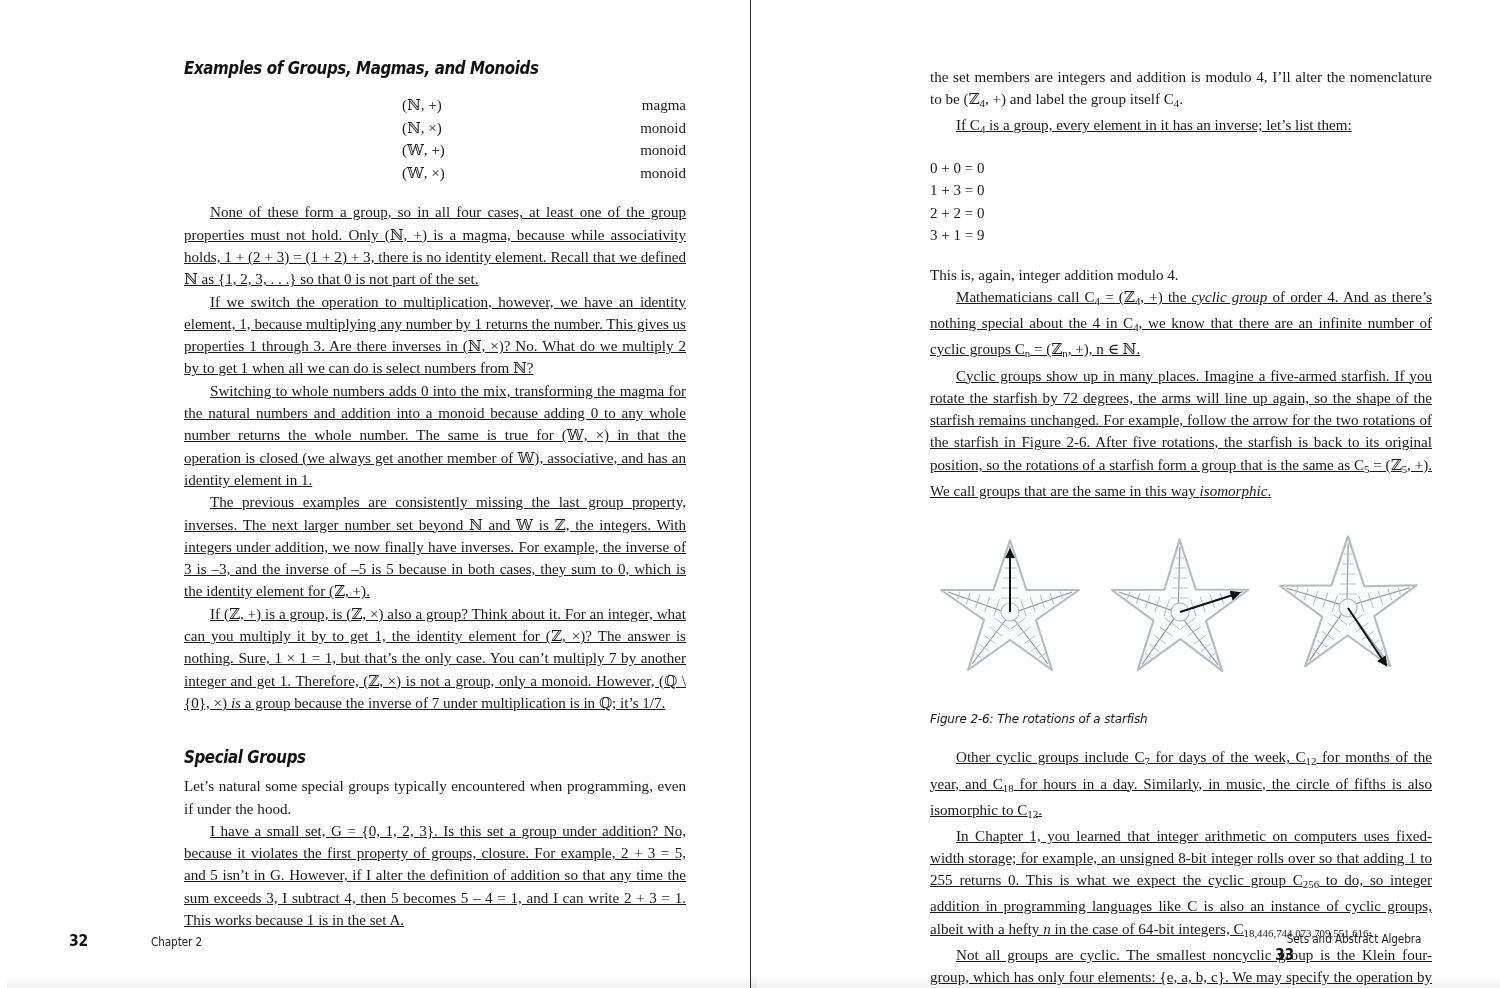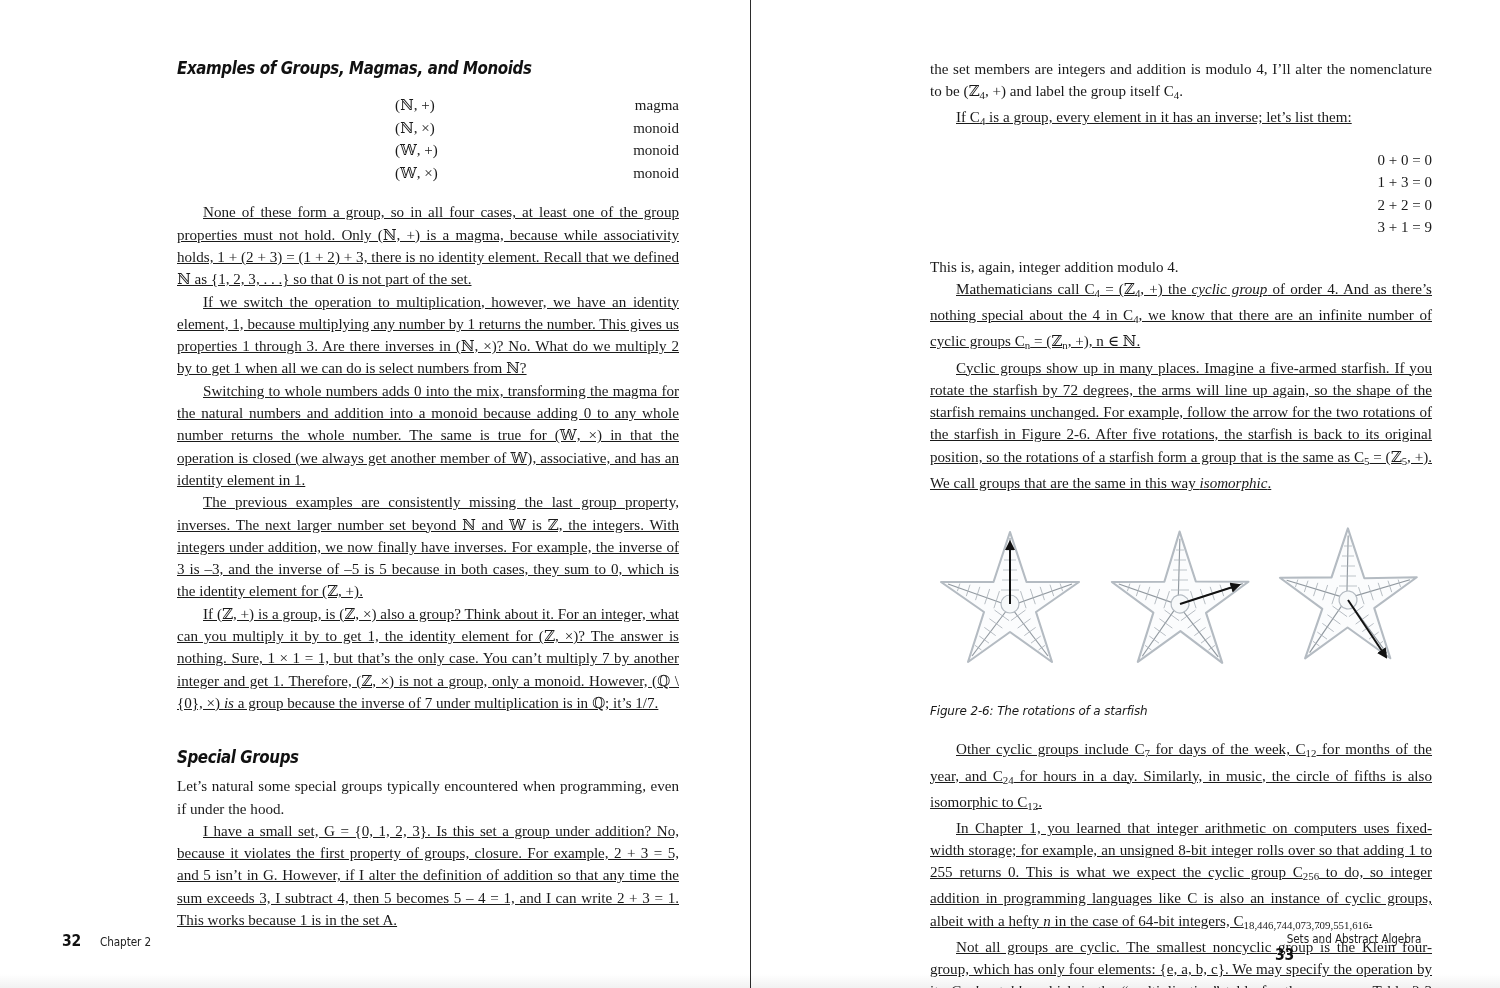--- a/index.html
+++ b/index.html
@@ -26,21 +26,21 @@
     height: 988px;
     background: #2b2b2b;
   }
 
   
   .page-side {
     position: absolute;
     top: 0;
     height: 988px;
   }
-  #left-page  { left: 0px;   width: 750px; }
+  #left-page  { left: 7px;   width: 750px; }
   #right-page { left: 750px; width: 750px; }
 
   .text-col {
     position: absolute;
     top: 58px;
     width: 502px;
     font-size: 15.1px;
     line-height: 22.3px;
     text-align: justify;
     -webkit-hyphens: none;
@@ -66,21 +66,21 @@
     margin-top: 33px;
     margin-bottom: 8px;
   }
 
   p.body {
     margin: 0;
     text-indent: 0;
   }
   p.body + p.body { text-indent: 26px; }
   p.body.indent { text-indent: 26px; text-decoration: underline; }
-  p.body.noindent { text-indent: 0; }
+  p.body.noindent { text-indent: 0; margin-top: 8px; }
 
   
   .mathblock {
     margin: 16px 0 17px 0;
     font-size: 15px;
     line-height: 22.6px;
   }
   .mathrow {
     position: relative;
     display: block;
@@ -89,21 +89,21 @@
   .mathrow .lhs {
     position: absolute;
     left: 218px;
   }
   .mathrow .rhs {
     position: absolute;
     right: 0px;
     margin-left: 32px;
   }
   .mathblock.centered .mathrow {
-    text-align: right;
+    text-align: left;
   }
   .sub {
     font-size: 0.72em;
     vertical-align: -0.26em;
     font-style: normal;
   }
 
   
   #figure-block {
     margin: 20px 0 0 0;
@@ -130,21 +130,21 @@
 
   
   .footer {
     position: absolute;
     bottom: 38px;
     height: 18px;
     font-family: "DejaVu Sans", "Liberation Sans", sans-serif;
     display: flex;
     align-items: baseline;
   }
-  #footer-left  { left: 62px; }
+  #footer-left  { left: 62px; gap: 44px; }
   #footer-right { right: 60px; flex-direction: column; }
   .folio {
     font-size: 15.5px;
     font-weight: bold;
     color: #111;
     letter-spacing: -0.2px;
     transform: scaleX(0.9);
     transform-origin: left center;
   }
   .runhead {
@@ -313,21 +313,21 @@
 
           <g>
             <use href="#sf" x="0" y="0" transform="translate(424,86) rotate(144)"></use>
             <line x1="424" y1="86" x2="462" y2="143" stroke="#111111" stroke-width="2" marker-end="url(#ah)"></line>
           </g>
         </svg>
       </div>
 
       <div class="fig-caption">Figure 2-6: The rotations of a starfish</div>
 
-      <p class="body indent"><span>Other cyclic groups include C</span><span class="sub">7</span><span> for days of the week, C</span><span class="sub">12</span><span> for months of the year, and C</span><span class="sub">24</span><span> for hours in a day. Similarly, in music, the circle of fifths is also isomorphic to C</span><span class="sub">12</span><span>.</span></p>
+      <p class="body indent"><span>Other cyclic groups include C</span><span class="sub">7</span><span> for days of the week, C</span><span class="sub">12</span><span> for months of the year, and C</span><span class="sub">18</span><span> for hours in a day. Similarly, in music, the circle of fifths is also isomorphic to C</span><span class="sub">12</span><span>.</span></p>
 
       <p class="body indent"><span>In Chapter 1, you learned that integer arithmetic on computers uses fixed-width storage; for example, an unsigned 8-bit integer rolls over so that adding 1 to 255 returns 0. This is what we expect the cyclic group C</span><span class="sub">256</span><span> to do, so integer addition in programming languages like C is also an instance of cyclic groups, albeit with a hefty </span><i>n</i><span> in the case of 64-bit integers, C</span><span class="sub">18,446,744,073,709,551,616</span><span>.</span></p>
 
       <p class="body indent"><span>Not all groups are cyclic. The smallest noncyclic group is the Klein four-group, which has only four elements: {e, a, b, c}. We may specify the operation by its </span><i>Cayley table</i><span>, which is the “multiplication” table for the group, as Table 2-3 shows.</span></p>
     </div>
 
     <div class="footer" id="footer-right">
       <span class="runhead">Sets and Abstract Algebra</span>
       <span class="folio">33</span>
     </div>

